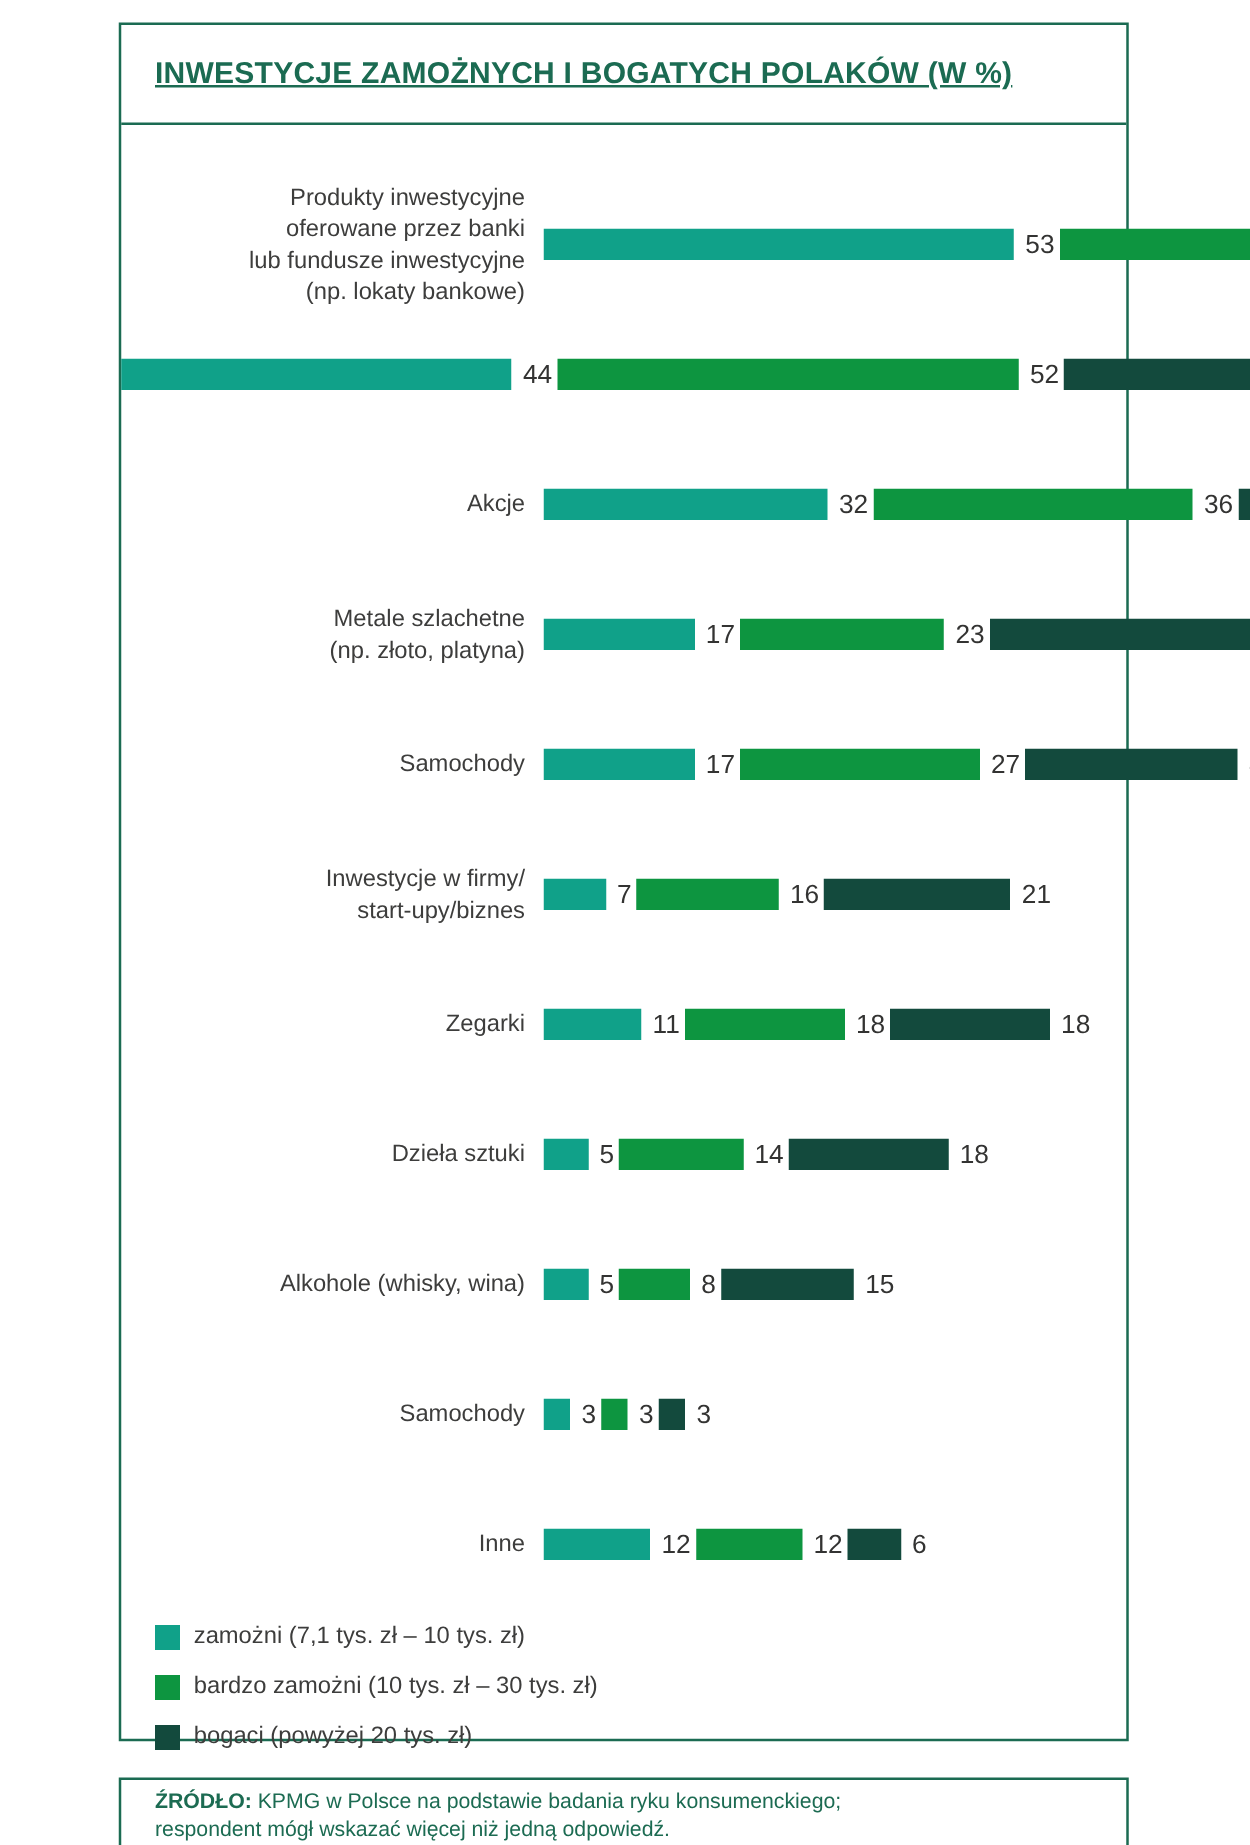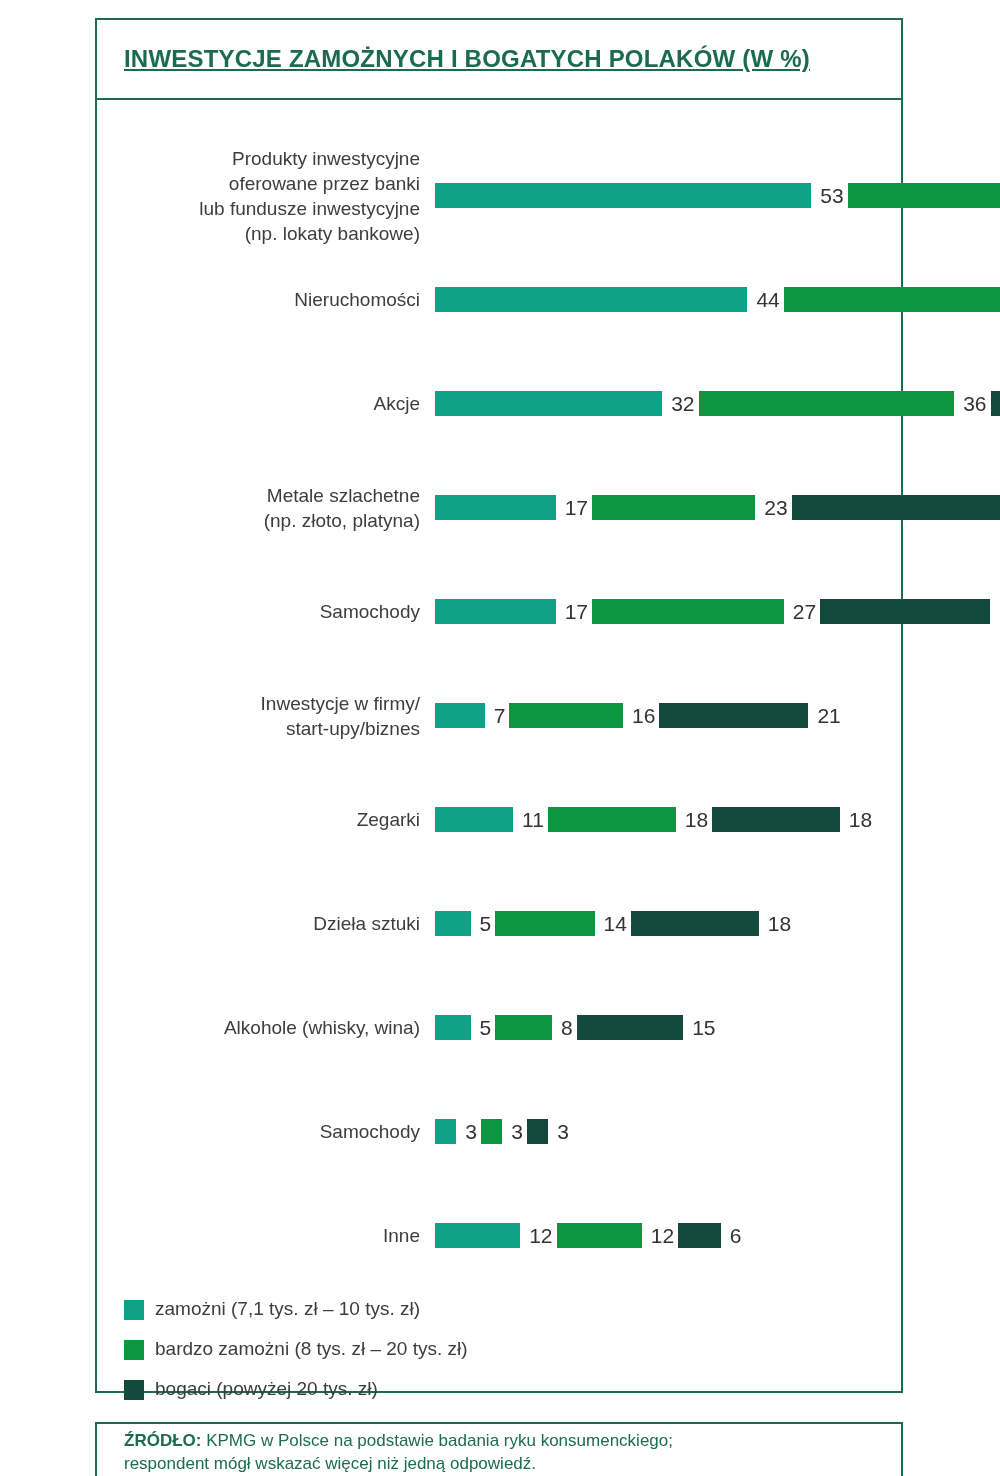--- a/index.html
+++ b/index.html
@@ -64,21 +64,20 @@
           <div class="val">54</div>
         </div>
         <div class="bar-row">
           <div class="bar" style="background: rgb(19, 74, 61); width: 340.8px;"></div>
           <div class="val">48</div>
         </div>
       </div>
     </div>
 
     <div class="group">
-      <div class="group-label">Nieruchomości</div>
       <div class="bars">
         <div class="bar-row">
           <div class="bar" style="background: rgb(16, 161, 137); width: 312.4px;"></div>
           <div class="val">44</div>
         </div>
         <div class="bar-row">
           <div class="bar" style="background: rgb(13, 149, 64); width: 369.2px;"></div>
           <div class="val">52</div>
         </div>
         <div class="bar-row">
@@ -252,21 +251,21 @@
       </div>
     </div>
 
     <div class="legend">
       <div class="legend-item">
         <div class="legend-swatch" style="background: rgb(16, 161, 137);"></div>
         <div class="legend-label">zamożni (7,1 tys. zł – 10 tys. zł)</div>
       </div>
       <div class="legend-item">
         <div class="legend-swatch" style="background: rgb(13, 149, 64);"></div>
-        <div class="legend-label">bardzo zamożni (8 tys. zł – 20 tys. zł)</div>
+        <div class="legend-label">bardzo zamożni (10 tys. zł – 30 tys. zł)</div>
       </div>
       <div class="legend-item">
         <div class="legend-swatch" style="background: rgb(19, 74, 61);"></div>
         <div class="legend-label">bogaci (powyżej 20 tys. zł)</div>
       </div>
     </div>
 
   </div>
 </div>
 

